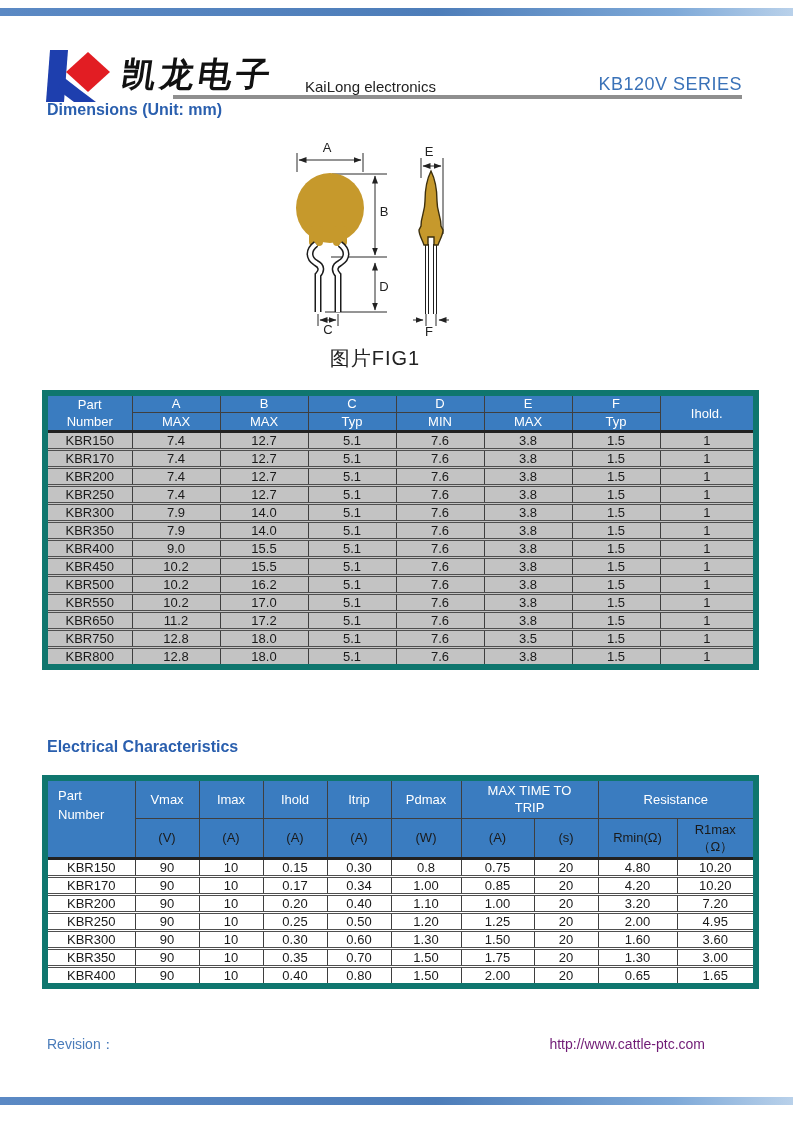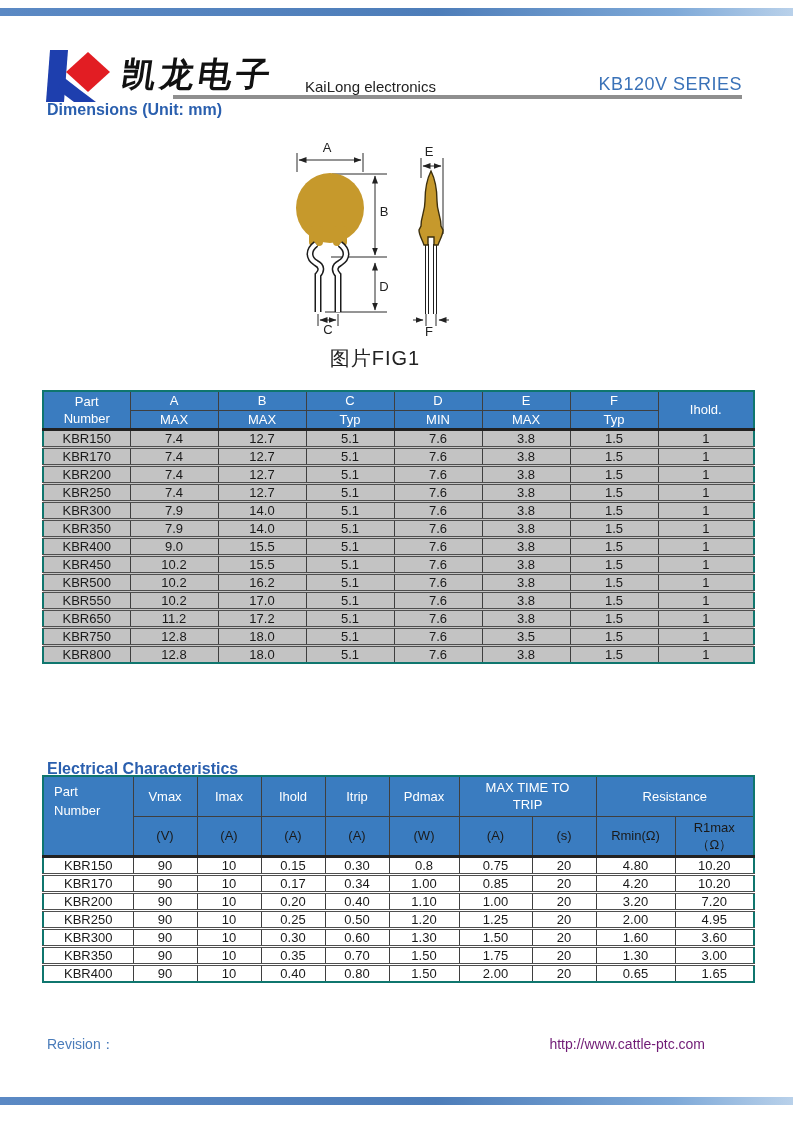--- a/index.html
+++ b/index.html
@@ -18,35 +18,35 @@
   .logo-svg { position:absolute; left:46px; top:50px; }
   .brand-cn { position:absolute; left:122px; top:52px; width:185px;
     font-size:34px; font-weight:bold; letter-spacing:4px; color:#111;
     transform:skewX(-8deg); white-space:nowrap; }
   .brand-en { position:absolute; left:305px; top:78px; font-size:15px; color:#222; }
   .series { position:absolute; right:51px; top:74px; font-size:18px; font-weight:normal;
     color:#3a72b8; letter-spacing:0.5px; }
   .header-rule { position:absolute; left:173px; top:95px; width:569px; height:4px; background:#8f8f8f; }
   .h-blue { position:absolute; left:47px; font-size:16px; font-weight:bold; color:#2a5fae; }
   .h-dim { top:101px; }
-  .h-elec { top:760px; }
+  .h-elec { top:738px; }
 
   
   .fig-svg { position:absolute; left:235px; top:138px; }
   .dim-label { position:absolute; transform:translate(-50%,-50%); font-size:13px; color:#222; }
   .fig-caption { position:absolute; left:375px; top:358px; transform:translate(-50%,-50%);
     font-size:20px; color:#222; letter-spacing:1px; }
 
   
   table { position:absolute; left:42px; border-collapse:collapse; table-layout:fixed;
     width:711px; font-size:13px; text-align:center; }
   .dim-table { top:390px; }
   .elec-table { top:775px; }
   th, td { border:1px solid #3f3f3f; font-weight:normal; padding:0; }
-  table { border:2px solid #0f766e; }
+  table { border:6px solid #0f766e; }
   thead th { background:#3a7cc0; color:#ffffff; height:19px; }
   thead { border-bottom:3px solid #222; }
   .dim-table tbody td { background:#c3c3c3; height:18px; border-bottom:3px double #4f4f4f; }
   .elec-table tbody td { background:#ffffff; height:18px; border-bottom:3px double #4f4f4f; }
   tbody tr:last-child td { border-bottom:none; }
   .elec-table thead tr:first-child th { height:40px; }
   .elec-table thead tr:nth-child(2) th { height:40px; color:#1a1a1a; }
   .th-part-left { text-align:left; padding-left:10px; vertical-align:top; padding-top:5px; line-height:19px; }
   .two-line { line-height:17px; }
 

